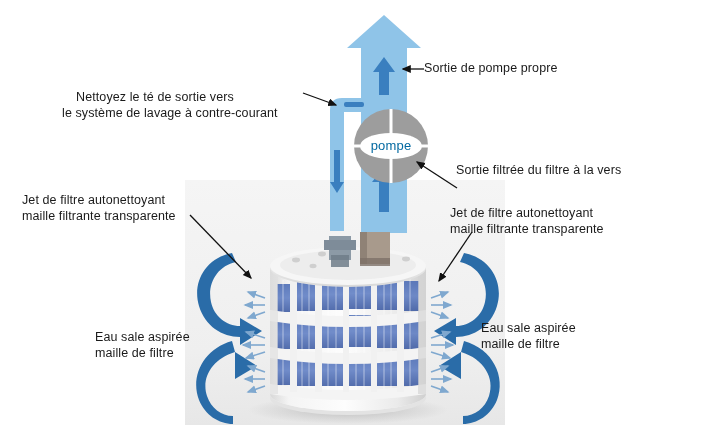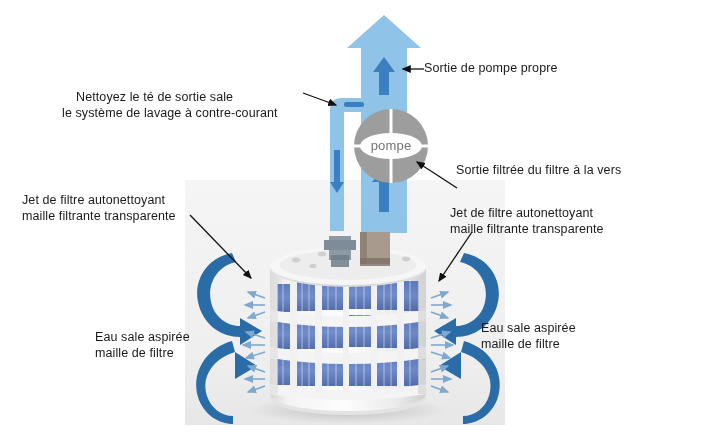--- a/index.html
+++ b/index.html
@@ -27,21 +27,21 @@
   }
   .svg-layer {
     position: absolute;
     left: 0;
     top: 0;
     width: 705px;
     height: 446px;
   }
   .pump-text {
     position: absolute;
-    color: #737373;
+    color: #0369a1;
     font-size: 13px;
     left: 363px;
     top: 138px;
     width: 56px;
     text-align: center;
     letter-spacing: 0.2px;
   }
 </style>
 </head>
 <body>
@@ -254,21 +254,21 @@
       <line x1="457" y1="188" x2="417" y2="162"></line>
 
       <line x1="190" y1="215" x2="251" y2="278"></line>
 
       <line x1="472" y1="232" x2="439" y2="281"></line>
     </g>
   </svg>
 
   <div class="label" style="left:424px; top:61px;">Sortie de pompe propre</div>
 
-  <div class="label" style="left:76px; top:90px;">Nettoyez le té de sortie sale</div>
+  <div class="label" style="left:76px; top:90px;">Nettoyez le té de sortie vers</div>
   <div class="label" style="left:62px; top:106px;">le système de lavage à contre-courant</div>
 
   <div class="label" style="left:456px; top:163px;">Sortie filtrée du filtre à la vers</div>
 
   <div class="label" style="left:22px; top:193px;">Jet de filtre autonettoyant</div>
   <div class="label" style="left:22px; top:209px;">maille filtrante transparente</div>
 
   <div class="label" style="left:450px; top:206px;">Jet de filtre autonettoyant</div>
   <div class="label" style="left:450px; top:222px;">maille filtrante transparente</div>
 

